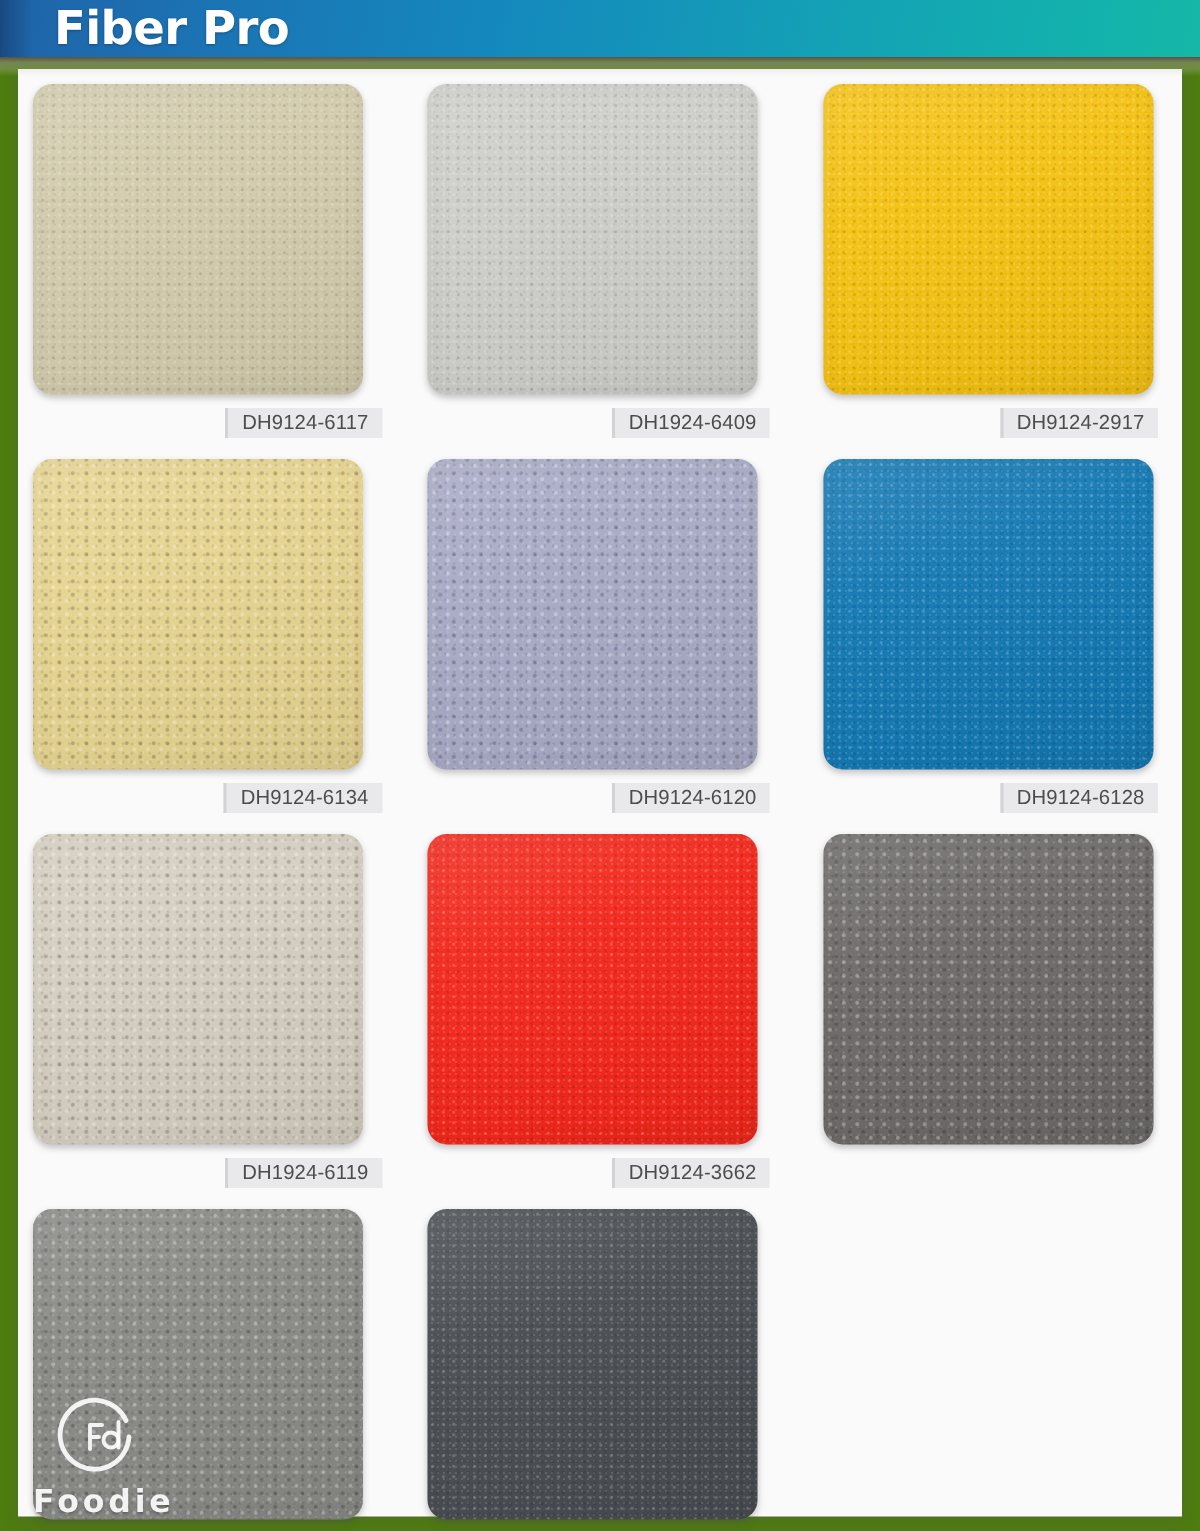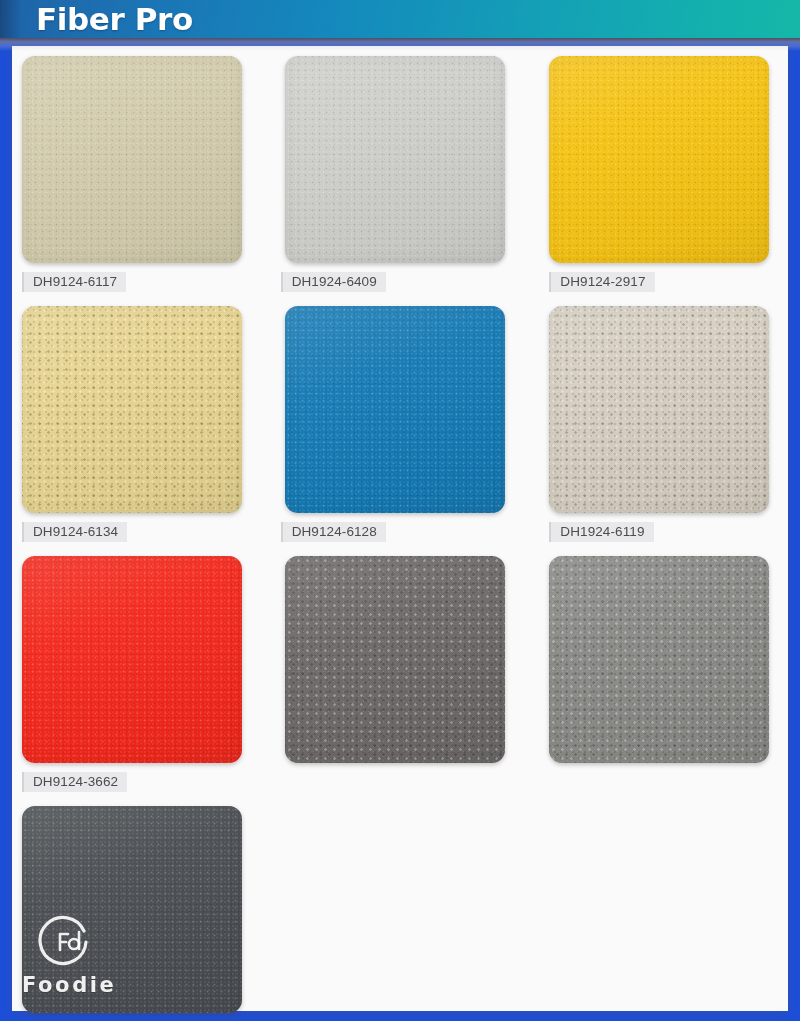--- a/index.html
+++ b/index.html
@@ -15,22 +15,23 @@
     font-family: "Liberation Sans", sans-serif;
     background: #ffffff;
     position: relative;
   }
 
   
   .page {
     position: relative;
     width: 800px;
     height: 1021px;
-    background: #1d4ed8;
+    background: #4d7c0f;
     overflow: hidden;
+    text-align: right;
   }
 
   
   .header {
     position: absolute;
     left: 0; top: 0;
     width: 800px;
     height: 38px;
     background: linear-gradient(100deg,
         #1f63a8 0%,
@@ -167,21 +168,21 @@
     white-space: nowrap;
     font-family: "Liberation Sans", sans-serif;
   }
   .cell:nth-child(3n+2) .label { margin-left: 0; }
   .cell:nth-child(3n)   .label { margin-left: 10px; }
 
   
   .watermark {
     position: absolute;
     left: 22px;
-    bottom: 22px;
+    bottom: 6px;
     width: 112px;
     height: 84px;
     z-index: 8;
     pointer-events: none;
   }
   .wm-ring {
     position: absolute;
     left: 16px; top: 0;
     width: 54px; height: 54px;
   }
@@ -219,20 +220,24 @@
           <div class="sheen"></div>
         </div><div class="label">DH1924-6409</div></div>
       <div class="cell"><div class="swatch" style="background: rgb(245, 194, 17);">
           <div class="grain"></div>
           <div class="sheen"></div>
         </div><div class="label">DH9124-2917</div></div>
       <div class="cell"><div class="swatch crackle" style="background: rgb(230, 212, 143);">
           <div class="grain"></div>
           <div class="sheen"></div>
         </div><div class="label">DH9124-6134</div></div>
+      <div class="cell"><div class="swatch crackle" style="background: rgb(168, 170, 198);">
+          <div class="grain"></div>
+          <div class="sheen"></div>
+        </div><div class="label">DH9124-6120</div></div>
       <div class="cell"><div class="swatch" style="background: rgb(20, 121, 180);">
           <div class="grain"></div>
           <div class="sheen"></div>
         </div><div class="label">DH9124-6128</div></div>
       <div class="cell"><div class="swatch crackle" style="background: rgb(213, 206, 192);">
           <div class="grain"></div>
           <div class="sheen"></div>
         </div><div class="label">DH1924-6119</div></div>
       <div class="cell"><div class="swatch" style="background: rgb(244, 39, 27);">
           <div class="grain"></div>

